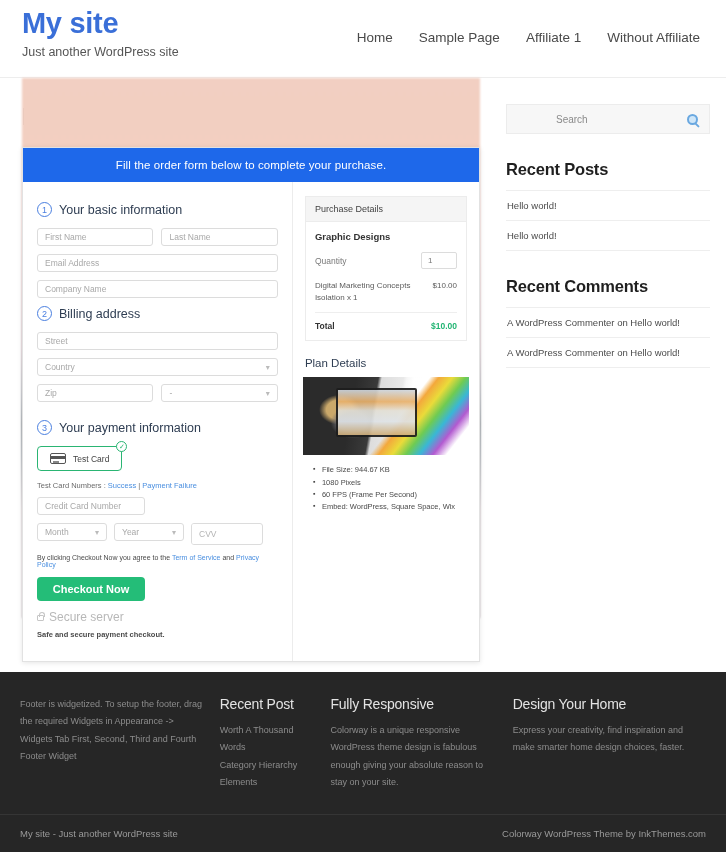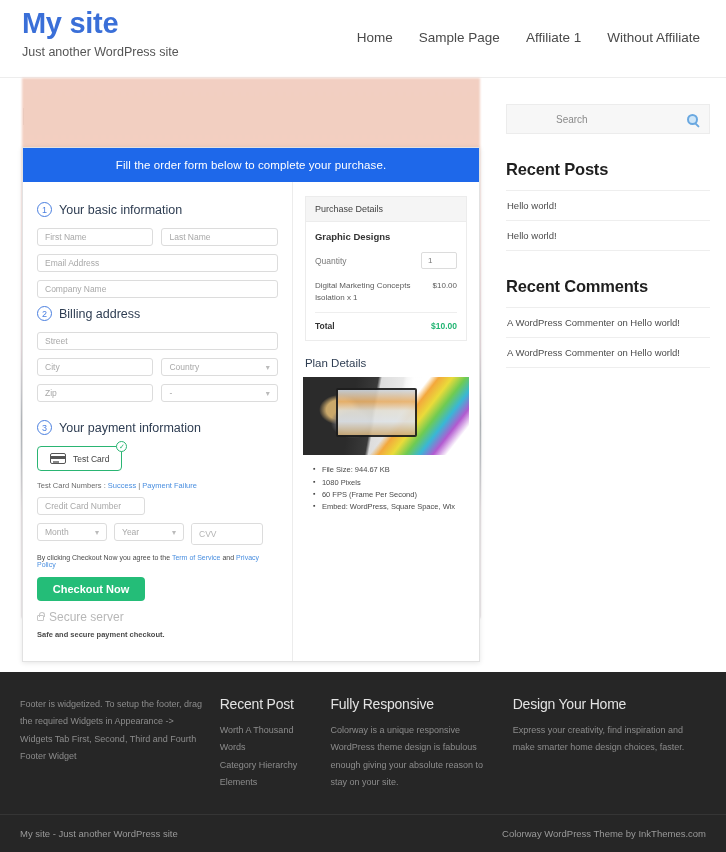--- a/index.html
+++ b/index.html
@@ -415,21 +415,20 @@
           <div class="fld">Email Address</div>
           <div class="fld">Company Name</div>
 
           
           <div class="step-head">
             <span class="step-num">2</span>
             <span class="step-label">Billing address</span>
           </div>
           <div class="fld">Street</div>
           <div class="row2">
-            <div class="fld">City</div>
             <div class="fld sel">
               <span>Country</span>
               <span class="caret">▾</span>
             </div>
           </div>
           <div class="row2">
             <div class="fld">Zip</div>
             <div class="fld sel">
               <span>-</span>
               <span class="caret">▾</span>

